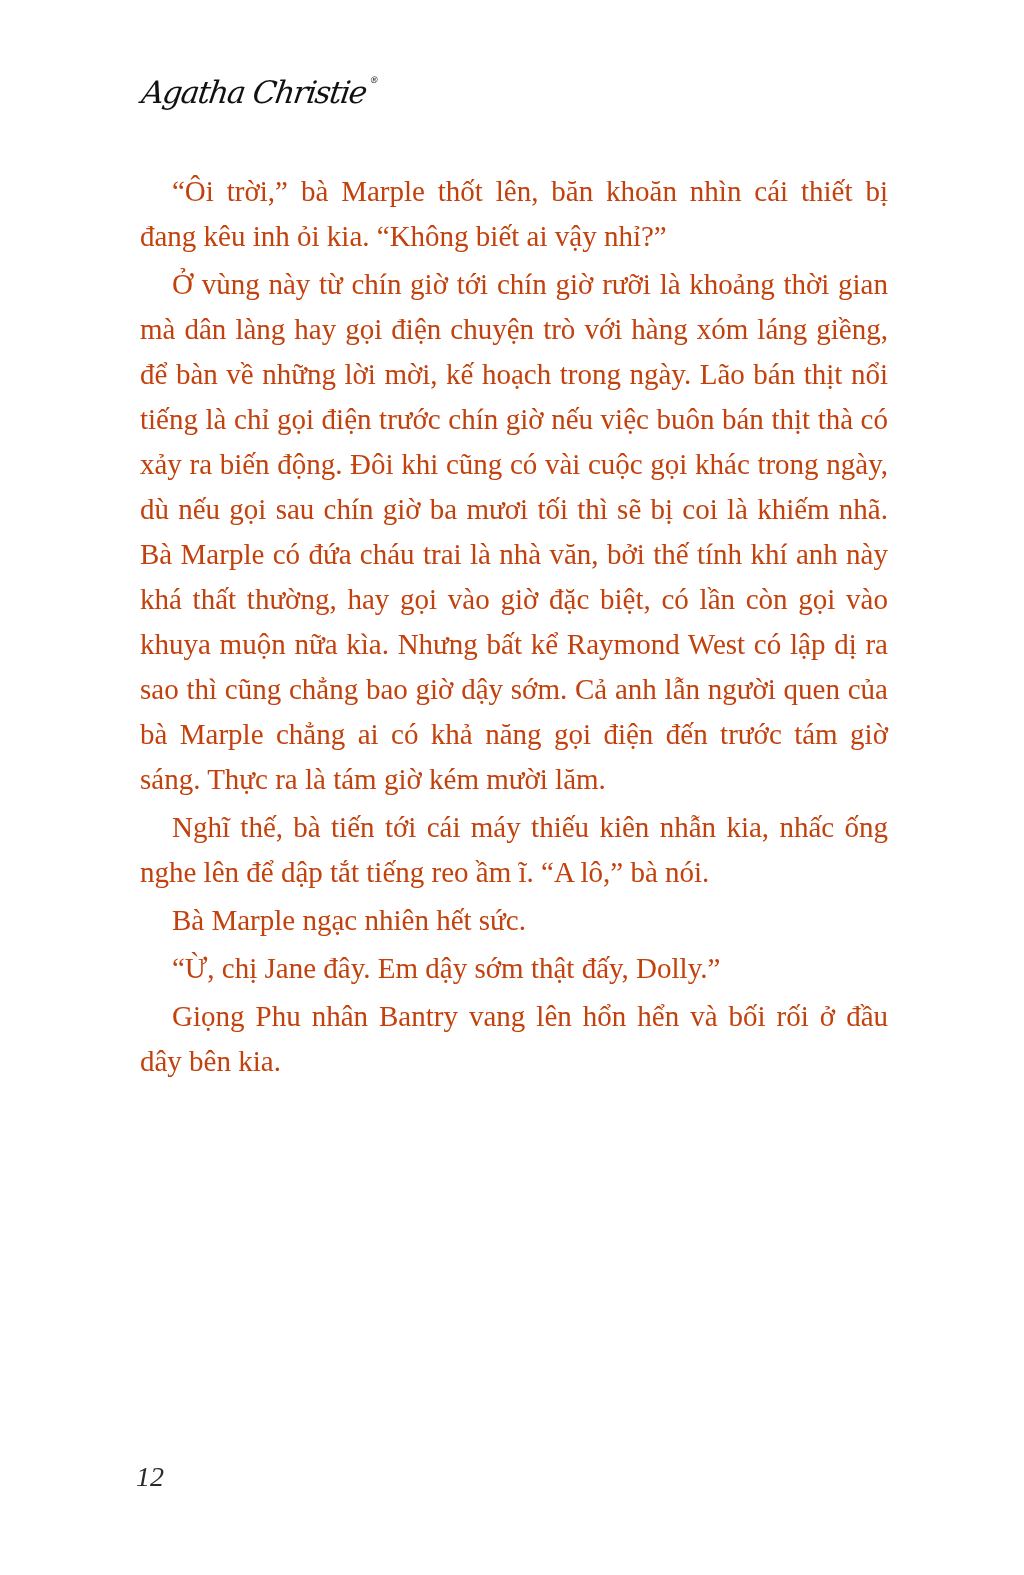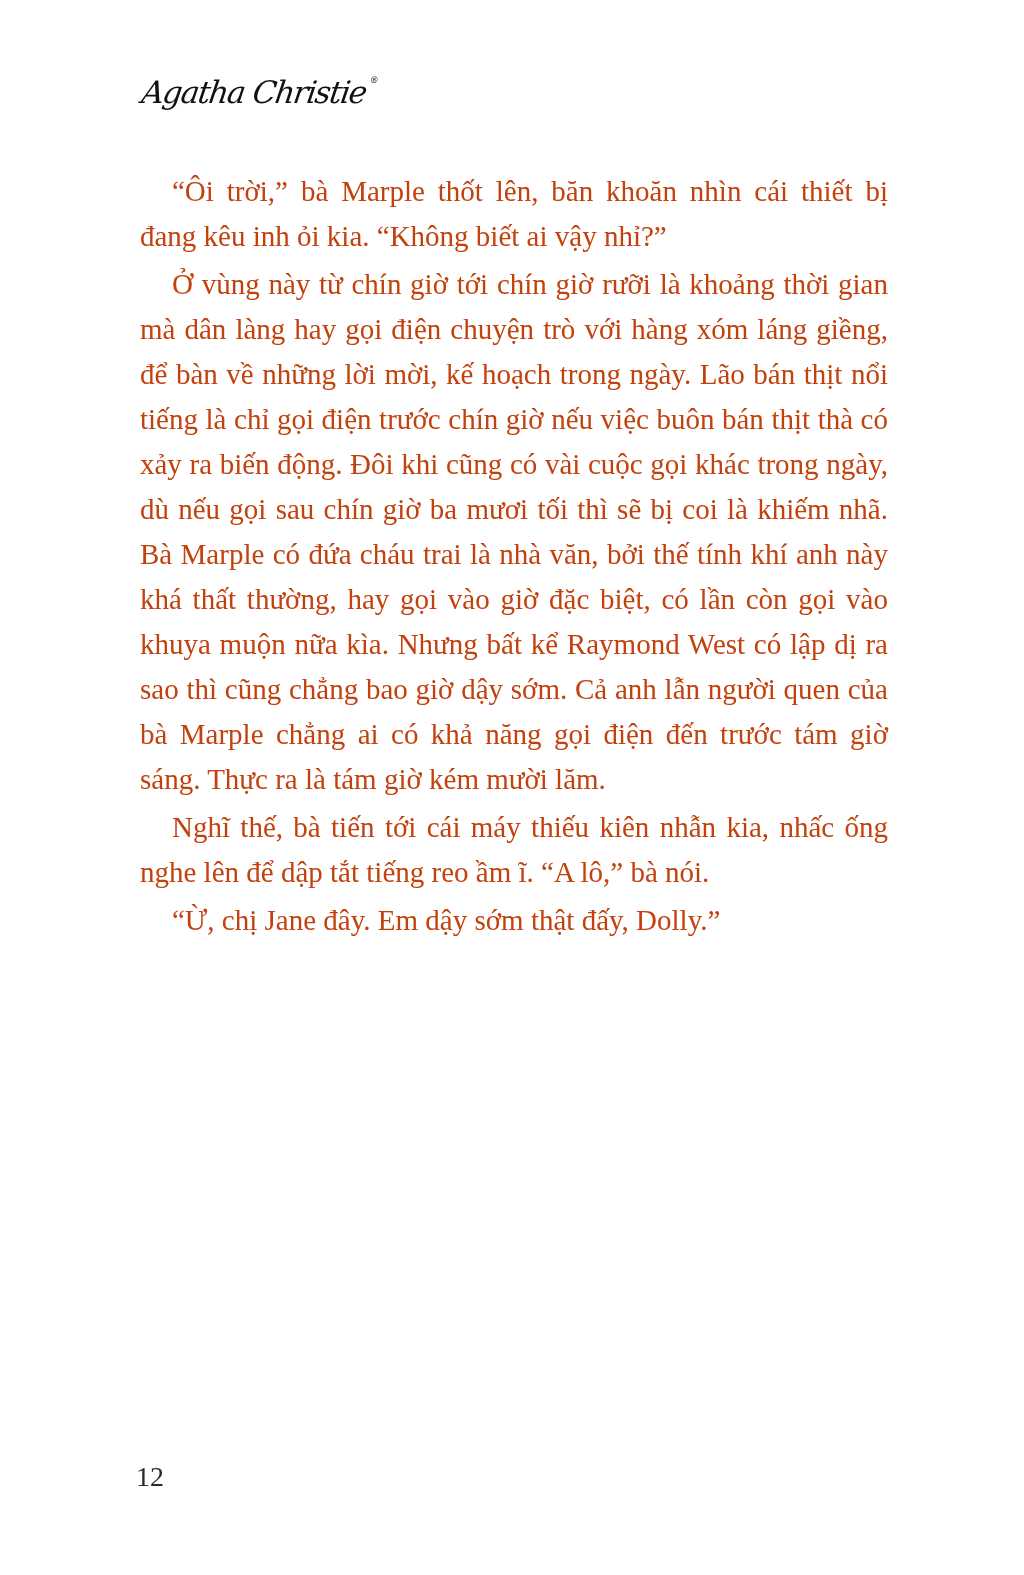--- a/index.html
+++ b/index.html
@@ -49,33 +49,36 @@
   .para {
     margin: 0 0 3px 0;
     text-indent: 32px;
   }
   .page-number {
     position: absolute;
     left: 136px;
     top: 1461px;
     font-size: 28px;
     color: #2a2a2a;
+    font-style: italic;
   }
 </style>
 </head>
 <body>
 
 <div class="page">
 
   <div class="logo">
     <span>Agatha Christie</span><span class="reg">®</span>
   </div>
 
   <div class="text-block">
     <p class="para">“Ôi trời,” bà Marple thốt lên, băn khoăn nhìn cái thiết bị đang kêu inh ỏi kia. “Không biết ai vậy nhỉ?”</p>
     <p class="para">Ở vùng này từ chín giờ tới chín giờ rưỡi là khoảng thời gian mà dân làng hay gọi điện chuyện trò với hàng xóm láng giềng, để bàn về những lời mời, kế hoạch trong ngày. Lão bán thịt nổi tiếng là chỉ gọi điện trước chín giờ nếu việc buôn bán thịt thà có xảy ra biến động. Đôi khi cũng có vài cuộc gọi khác trong ngày, dù nếu gọi sau chín giờ ba mươi tối thì sẽ bị coi là khiếm nhã. Bà Marple có đứa cháu trai là nhà văn, bởi thế tính khí anh này khá thất thường, hay gọi vào giờ đặc biệt, có lần còn gọi vào khuya muộn nữa kìa. Nhưng bất kể Raymond West có lập dị ra sao thì cũng chẳng bao giờ dậy sớm. Cả anh lẫn người quen của bà Marple chẳng ai có khả năng gọi điện đến trước tám giờ sáng. Thực ra là tám giờ kém mười lăm.</p>
     <p class="para">Nghĩ thế, bà tiến tới cái máy thiếu kiên nhẫn kia, nhấc ống nghe lên để dập tắt tiếng reo ầm ĩ. “A lô,” bà nói.</p>
+    <p class="para">Bà Marple ngạc nhiên hết sức.</p>
     <p class="para">“Ừ, chị Jane đây. Em dậy sớm thật đấy, Dolly.”</p>
+    <p class="para">Giọng Phu nhân Bantry vang lên hổn hển và bối rối ở đầu dây bên kia.</p>
   </div>
 
   <div class="page-number">12</div>
 
 </div>
 
 </body></html>

